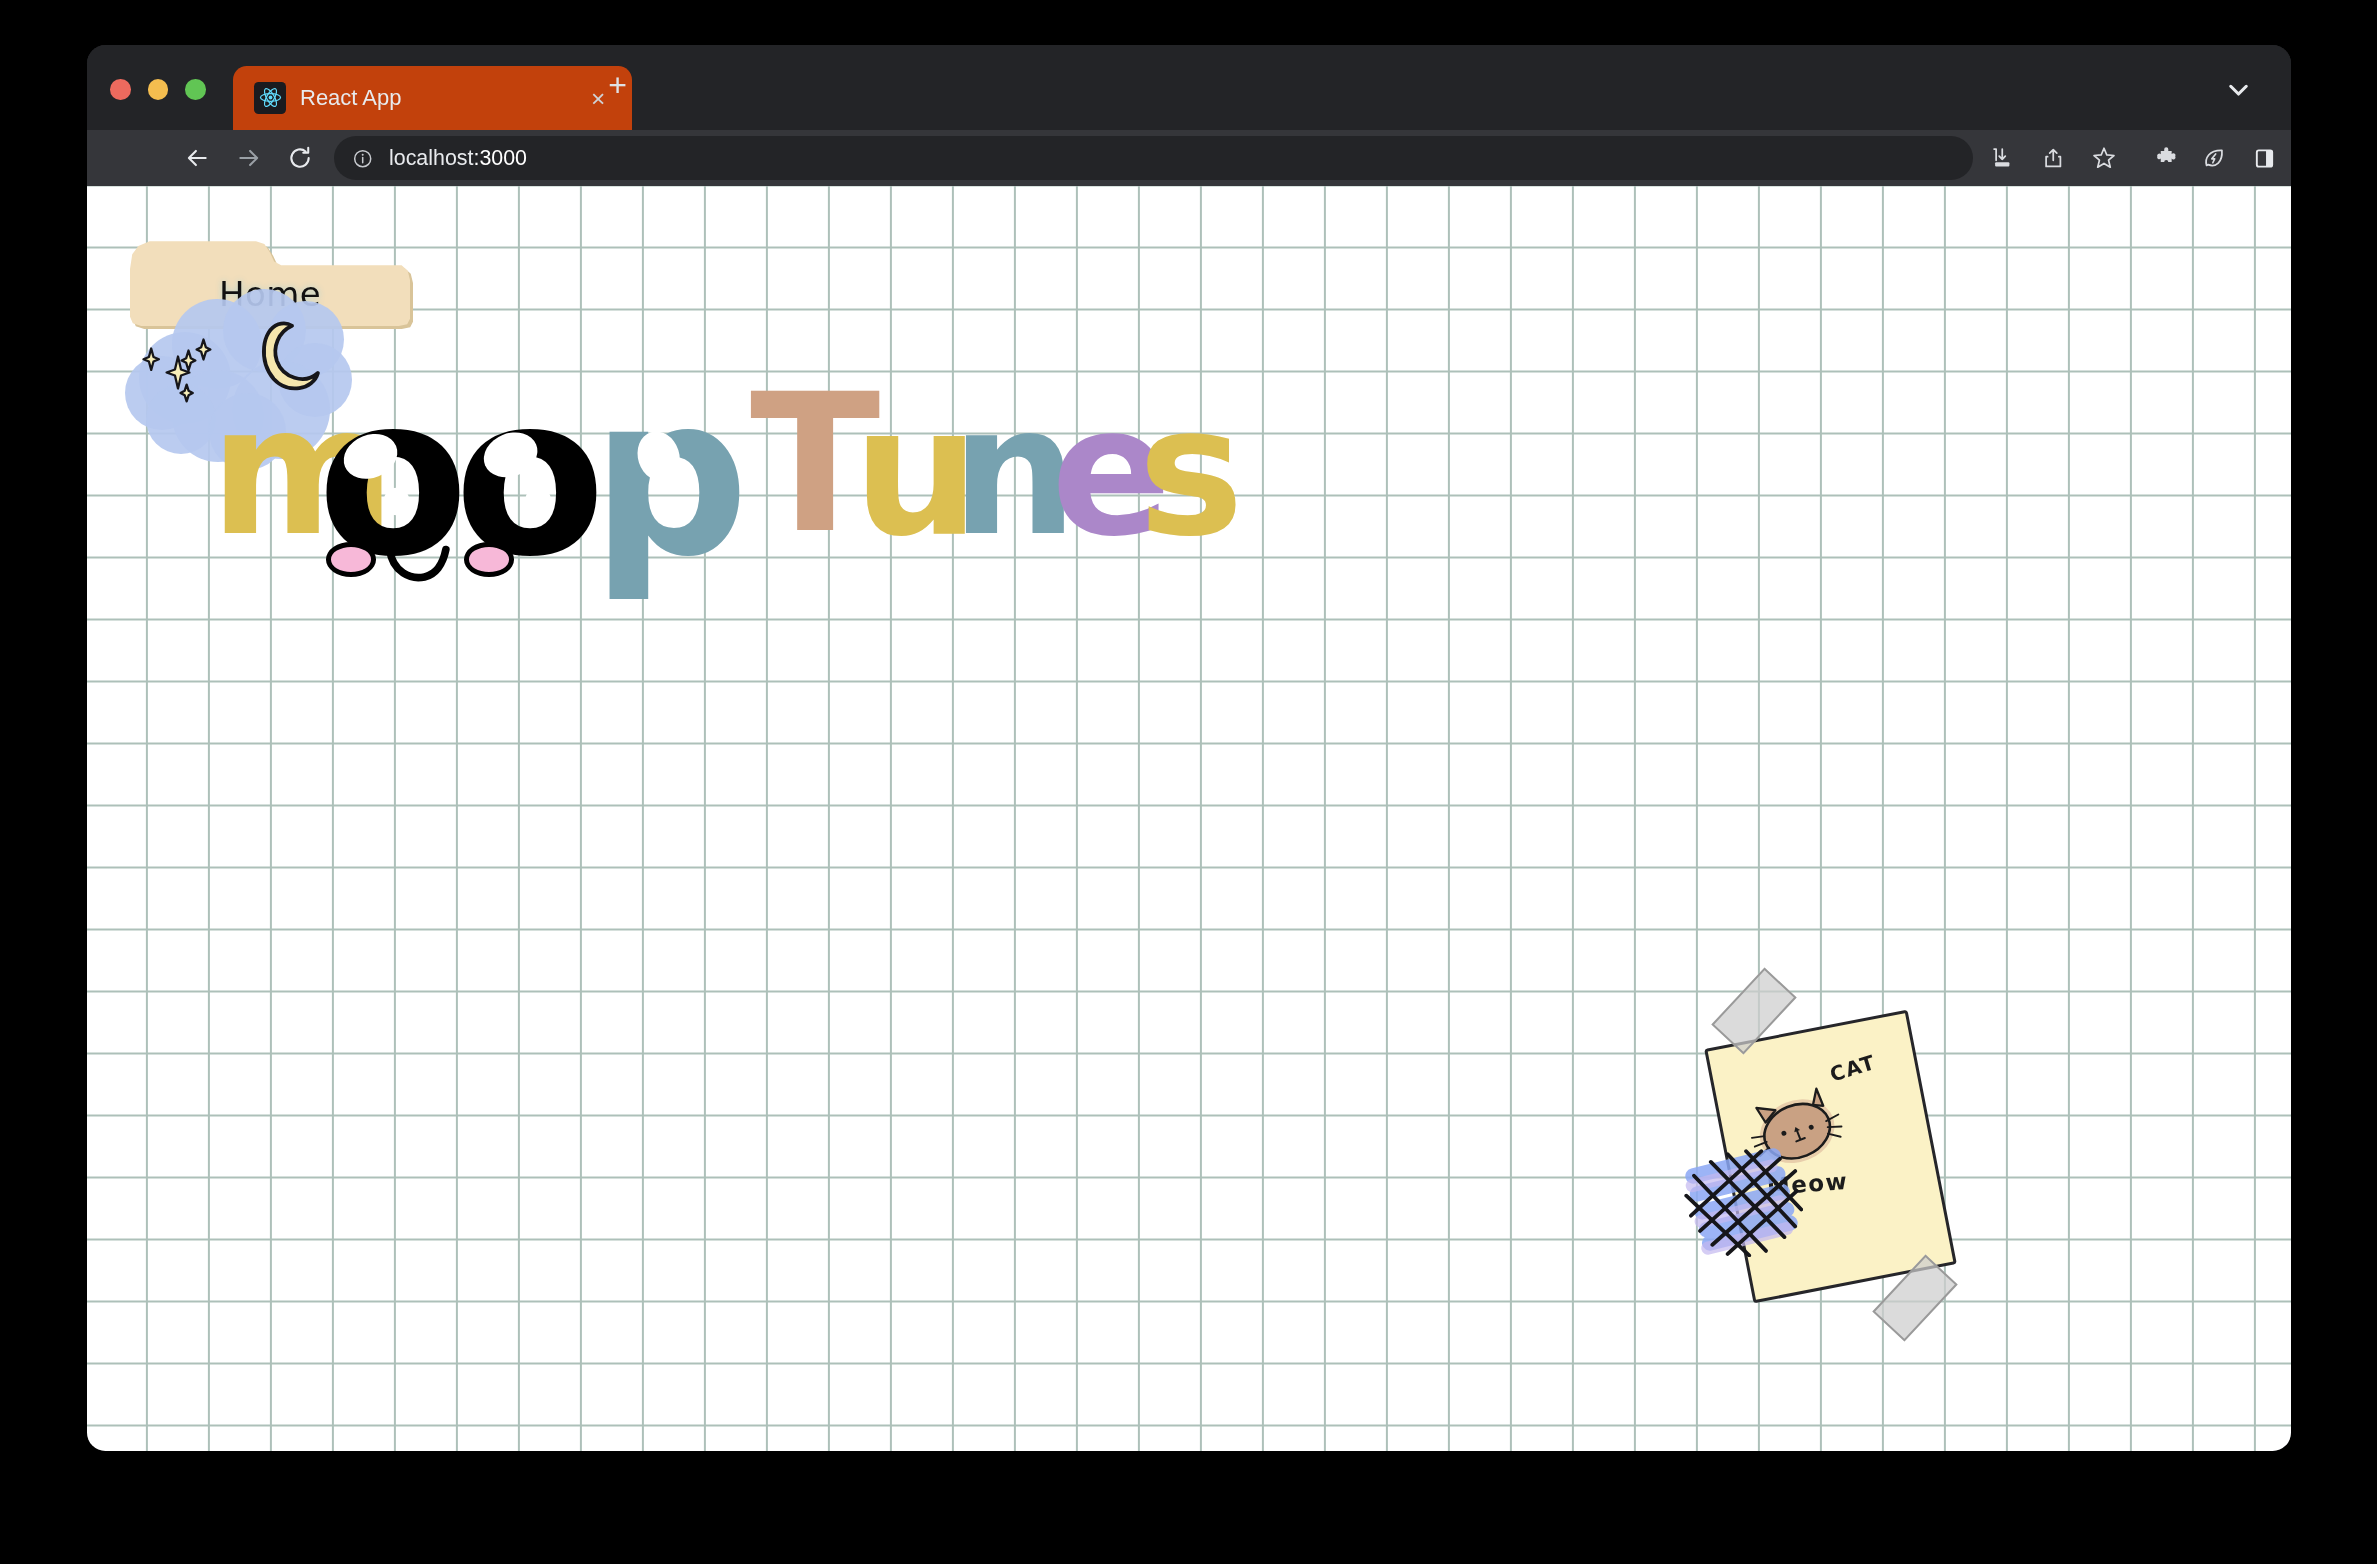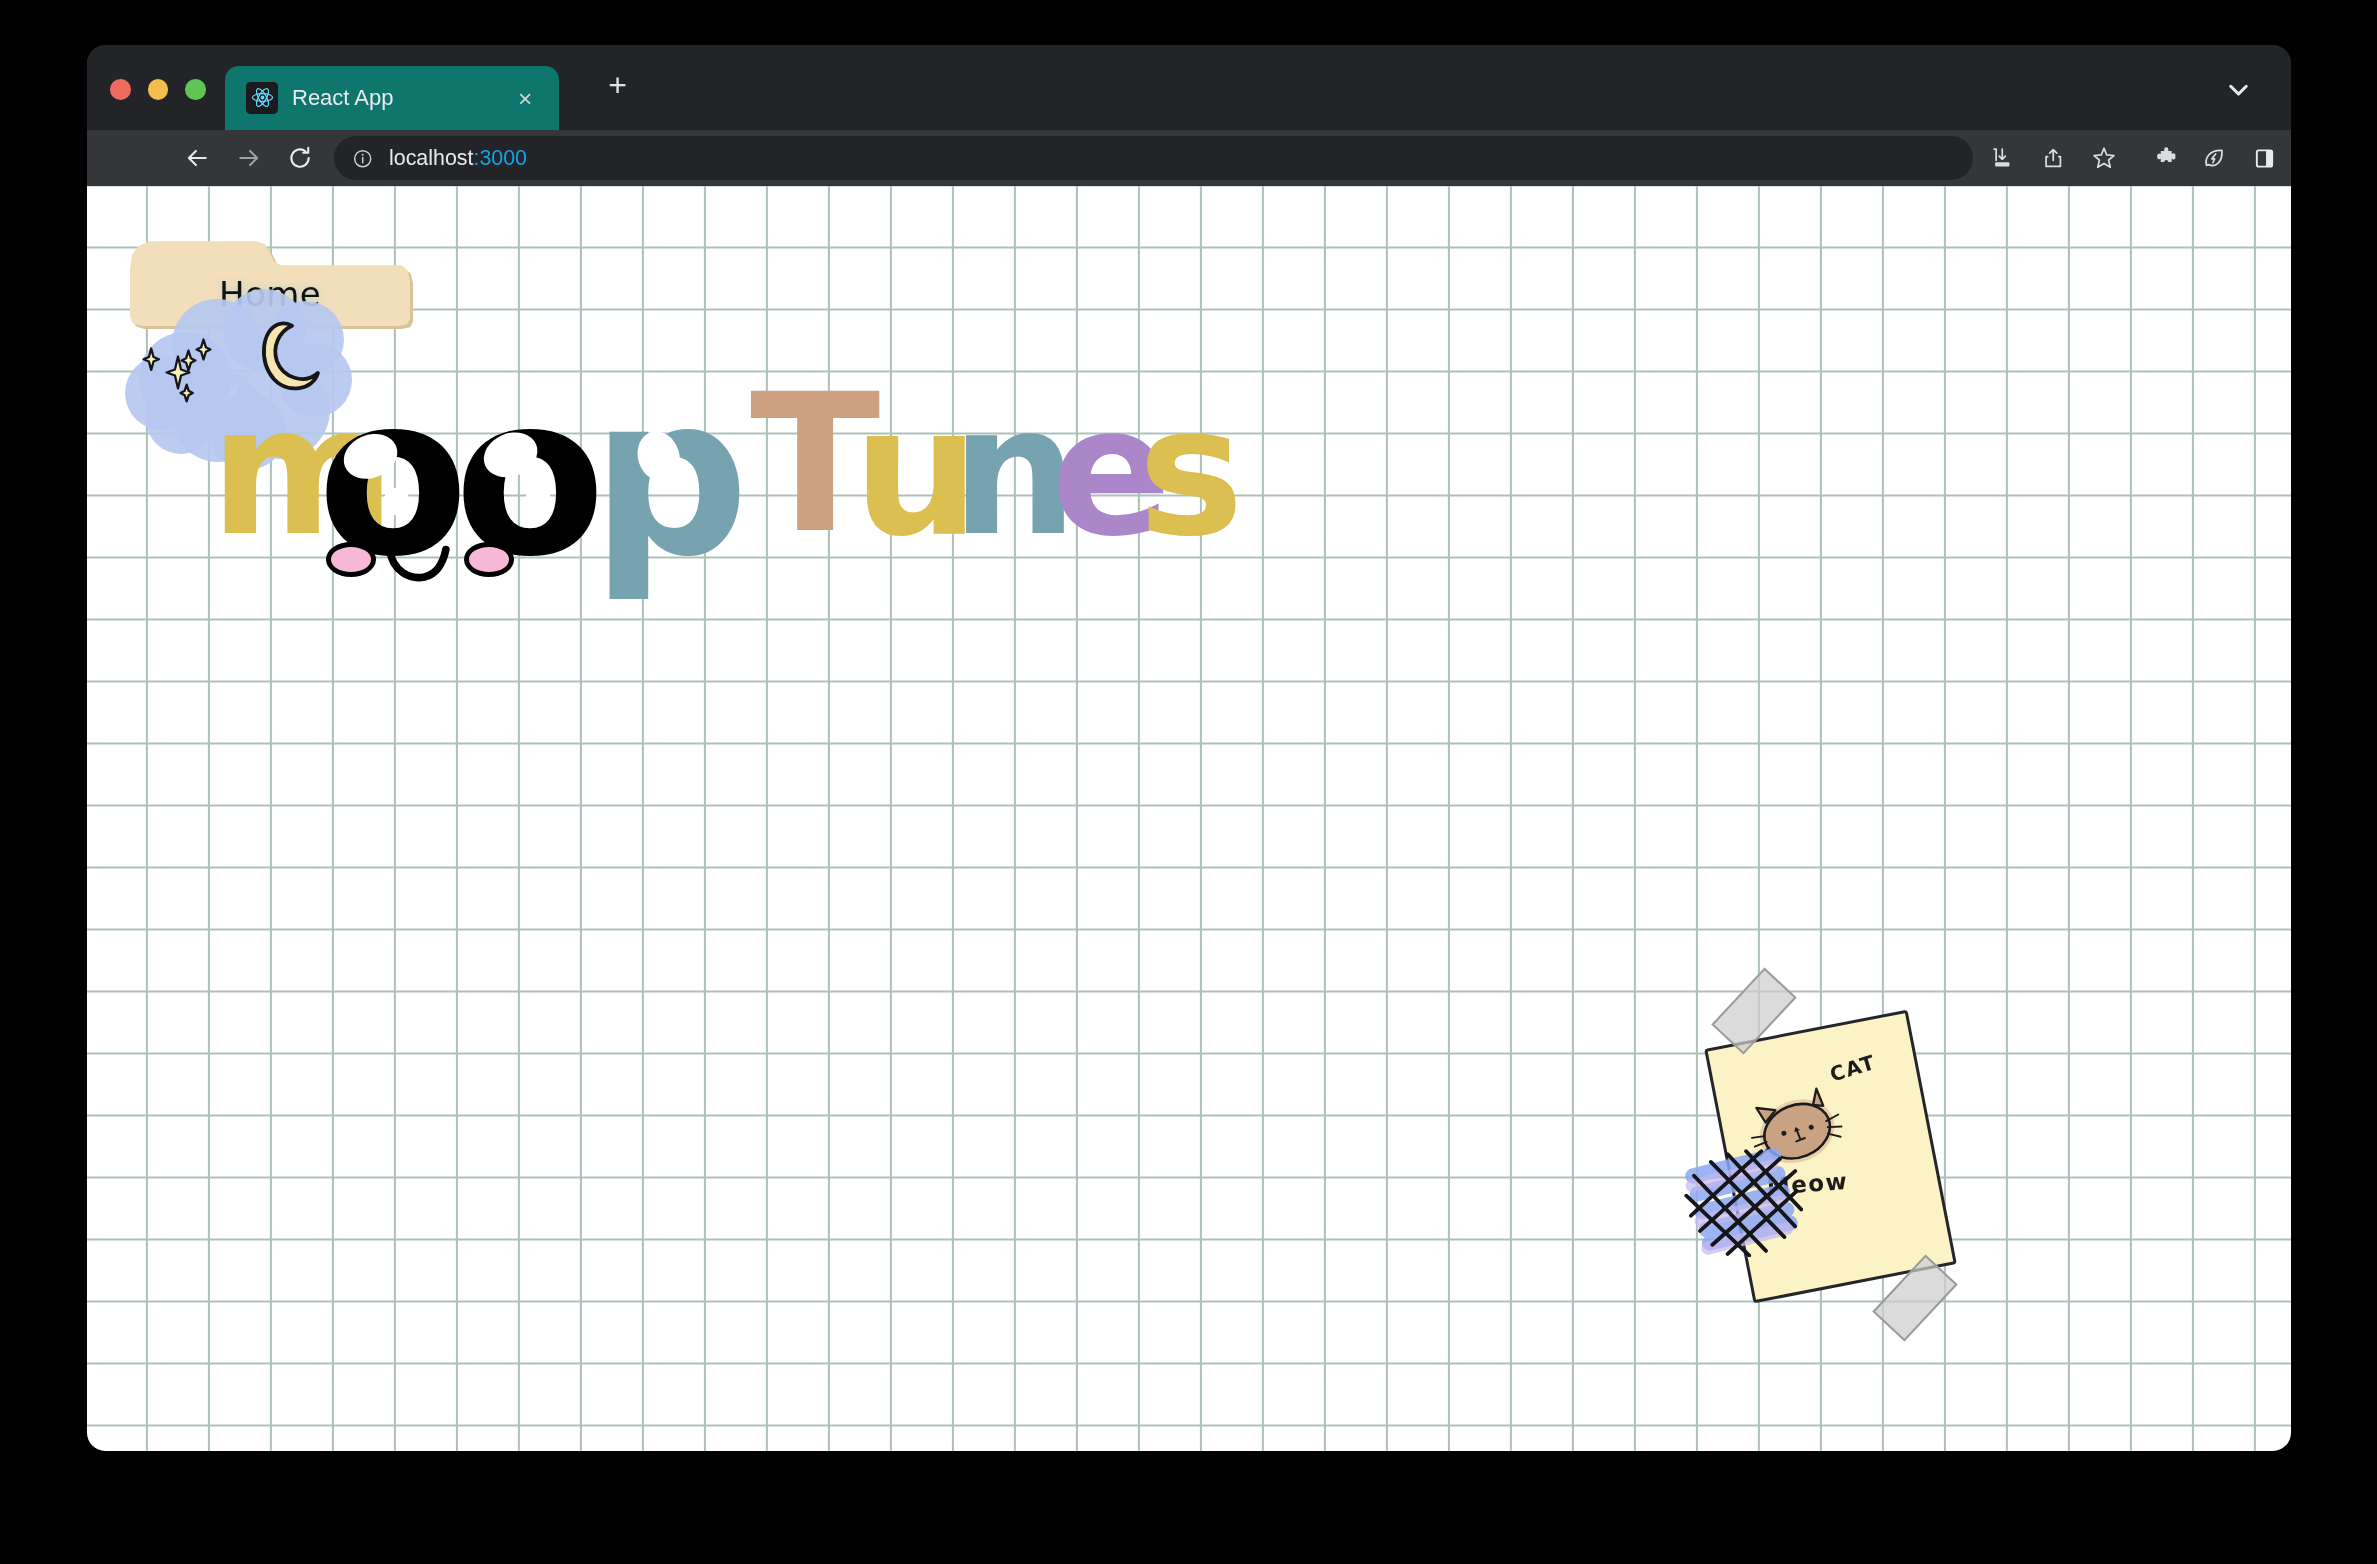--- a/index.html
+++ b/index.html
@@ -36,23 +36,23 @@
     position: absolute; left: 23px; top: 34px;
     display: flex; gap: 17px;
   }
   .light { width: 20.7px; height: 20.7px; border-radius: 50%; }
   .light.red { background: #ed6a5e; }
   .light.yellow { background: #f4bd4f; }
   .light.green { background: #61c554; }
 
   .browser-tab {
     position: absolute;
-    left: 138px; top: 20.7px;
-    width: 334px; height: 64px;
-    background: #0f766e;
+    left: 146px; top: 20.7px;
+    width: 399px; height: 64px;
+    background: #c2410c;
     border-radius: 13.8px 13.8px 0 0;
     display: flex; align-items: center;
   }
   .tab-favicon {
     position: absolute; left: 21.4px; top: 16px;
     width: 32px; height: 32px;
     border-radius: 4.6px;
     background: #1b1b1f;
     display: flex; align-items: center; justify-content: center;
   }
@@ -111,21 +111,21 @@
     position: absolute; left: 18.4px; top: 11.5px;
     width: 21.4px; height: 21.4px;
   }
   .omni-url {
     position: absolute; left: 55px; top: 0;
     height: 44px; line-height: 44px;
     font-size: 21.4px;
     color: #e8eaed;
     white-space: nowrap;
   }
-  .omni-url .port { color: #0ea5e9; }
+  .omni-url .port { color: #ffffff; }
 
   .tool-icon {
     position: absolute; top: 10.7px;
     width: 35px; height: 35px;
     display: flex; align-items: center; justify-content: center;
     cursor: pointer;
   }
   .ti-download  { left: 1898px; }
   .ti-share     { left: 1949px; }
   .ti-star      { left: 1999px; }

